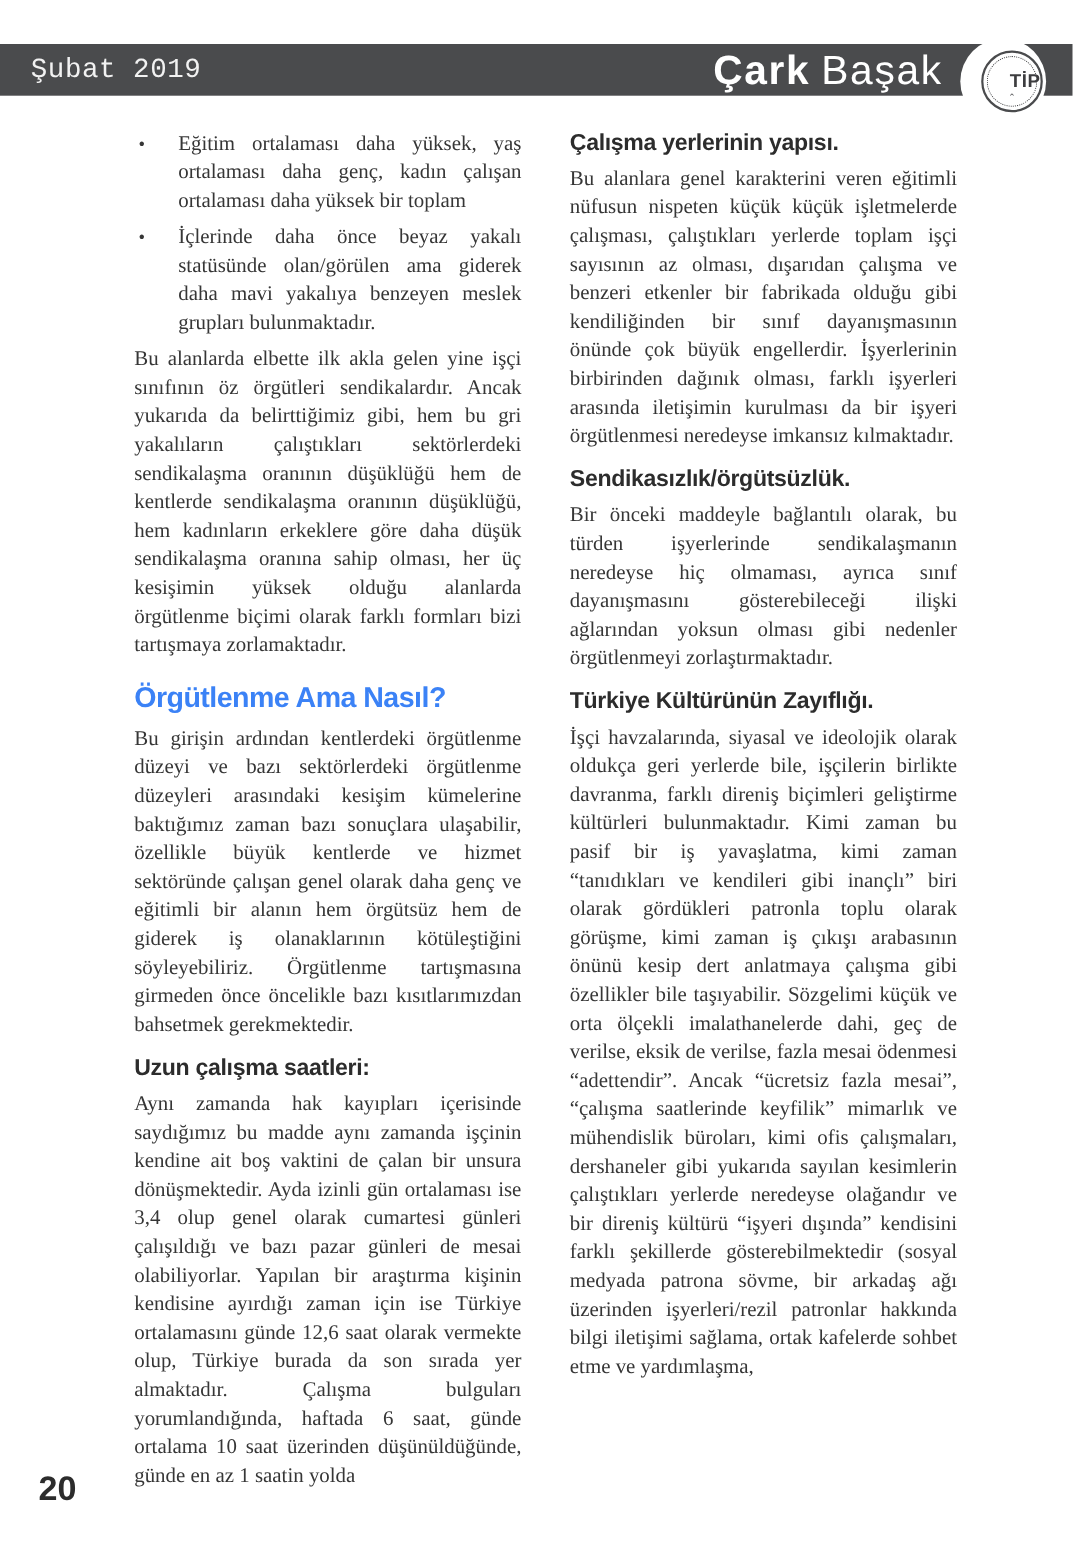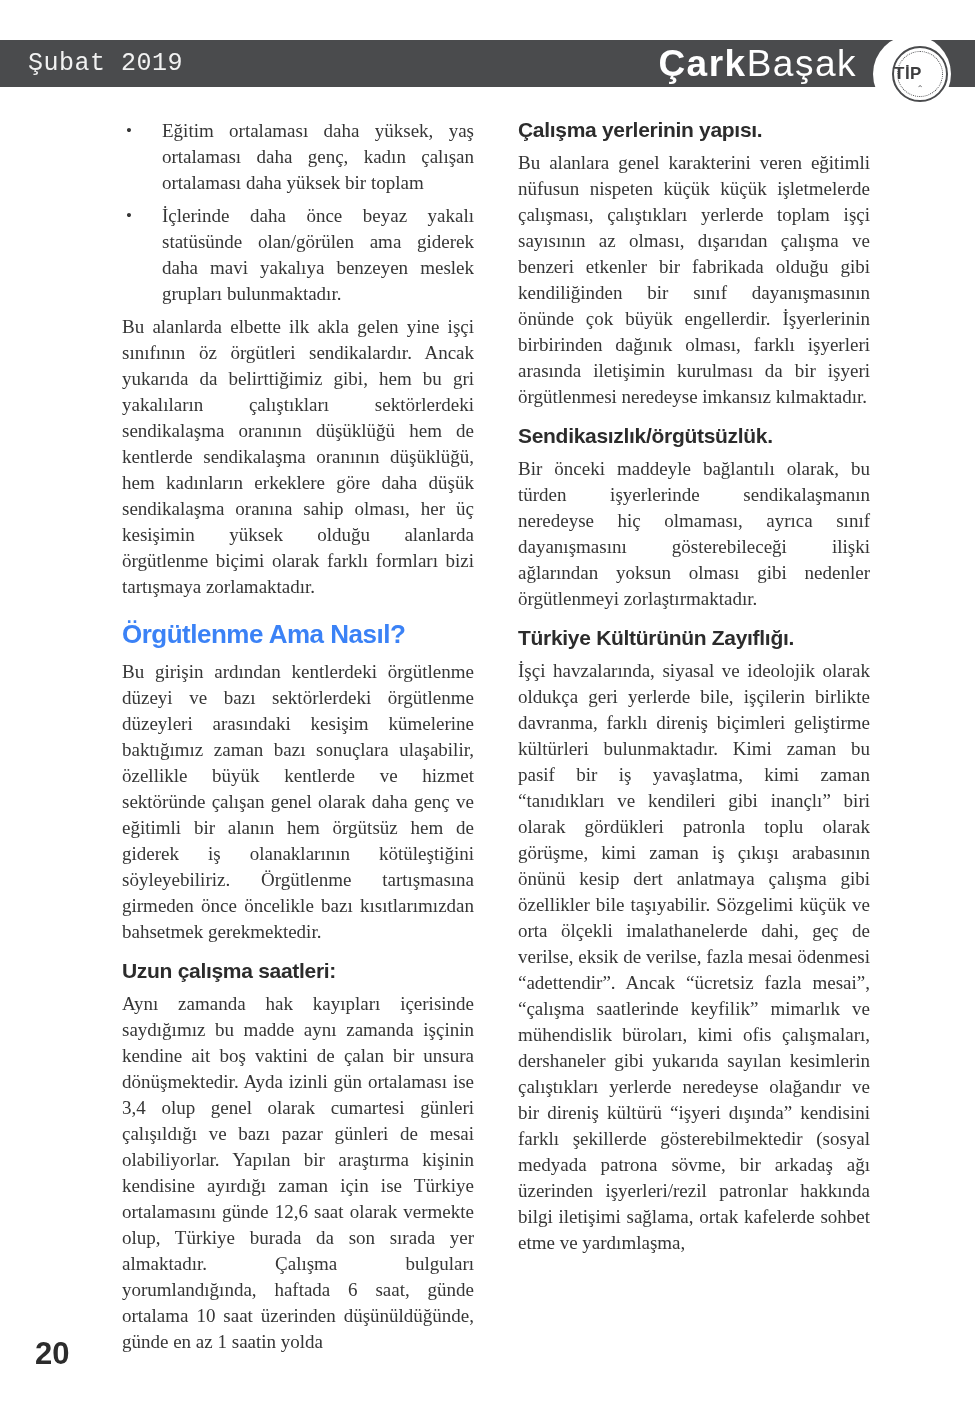--- a/index.html
+++ b/index.html
@@ -15,33 +15,33 @@
   }
   .issue-date{
     margin-left:28px;color:#f2f2f2;
     font-family:Liberation Mono, monospace;
     font-weight:300;font-size:25px;letter-spacing:.5px;
   }
   .logo{
     position:absolute;right:118px;top:0;height:47px;
     display:flex;align-items:center;color:#ffffff;
     font-family:"Liberation Sans", sans-serif;
-    letter-spacing:1.5px;white-space:nowrap;
+    letter-spacing:1.5px;white-space:nowrap;gap:10px;
   }
   .logo-bold{font-weight:800;font-size:37px;}
   .logo-light{font-weight:400;font-size:37px;}
   .emblem{
     position:absolute;right:24px;top:-5px;width:78px;height:78px;
     background:#ffffff;border-radius:50%;
     display:flex;align-items:center;justify-content:flex-end;
   }
   .emblem-inner{
     width:56px;height:56px;margin-right:3px;border-radius:50%;
     border:2.5px solid #4a4b4d;box-sizing:border-box;
-    display:flex;align-items:center;justify-content:flex-start;
+    display:flex;align-items:center;justify-content:flex-end;
     background:#ffffff;position:relative;
   }
   .emblem-ring{
     position:absolute;inset:3px;border-radius:50%;
     border:1.5px dotted #4a4b4d;
   }
   .emblem-text{
     font-family:"Liberation Sans", sans-serif;font-weight:800;
     font-size:17px;color:#3d3d3f;letter-spacing:.5px;
   }

